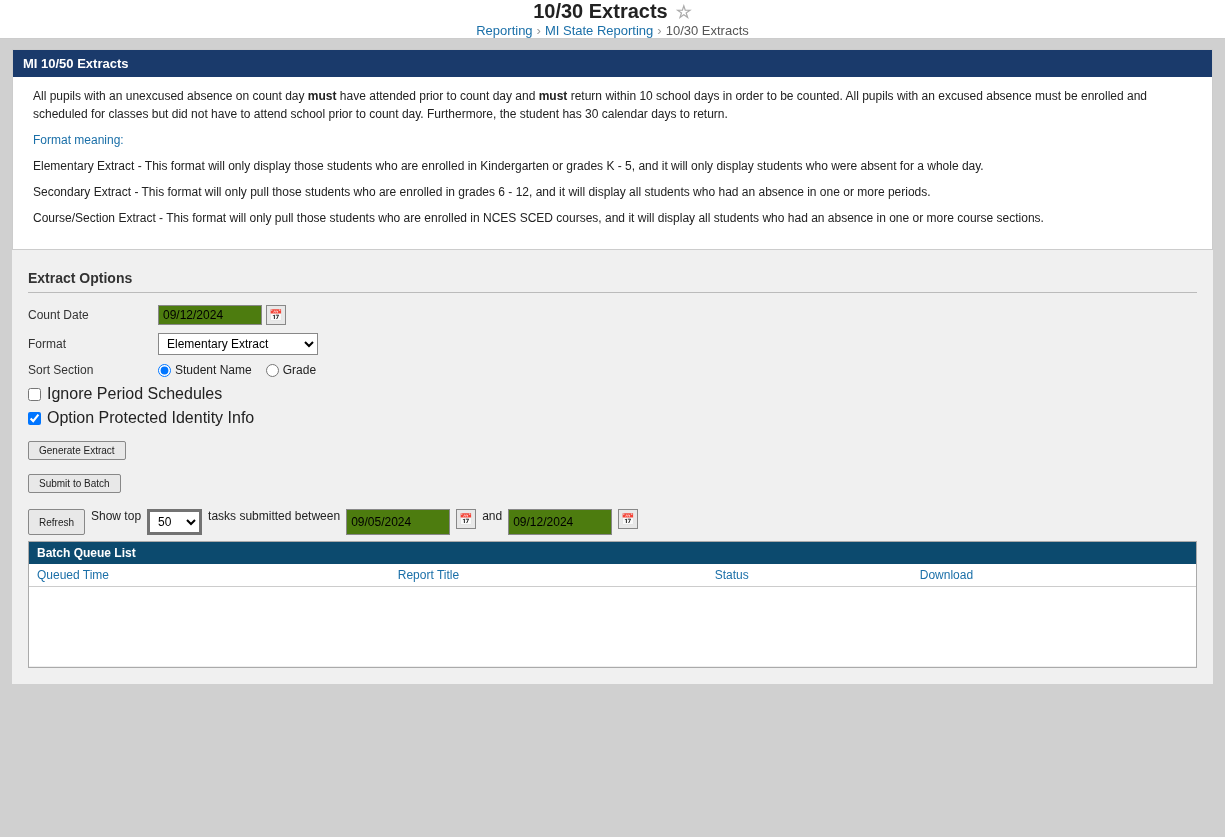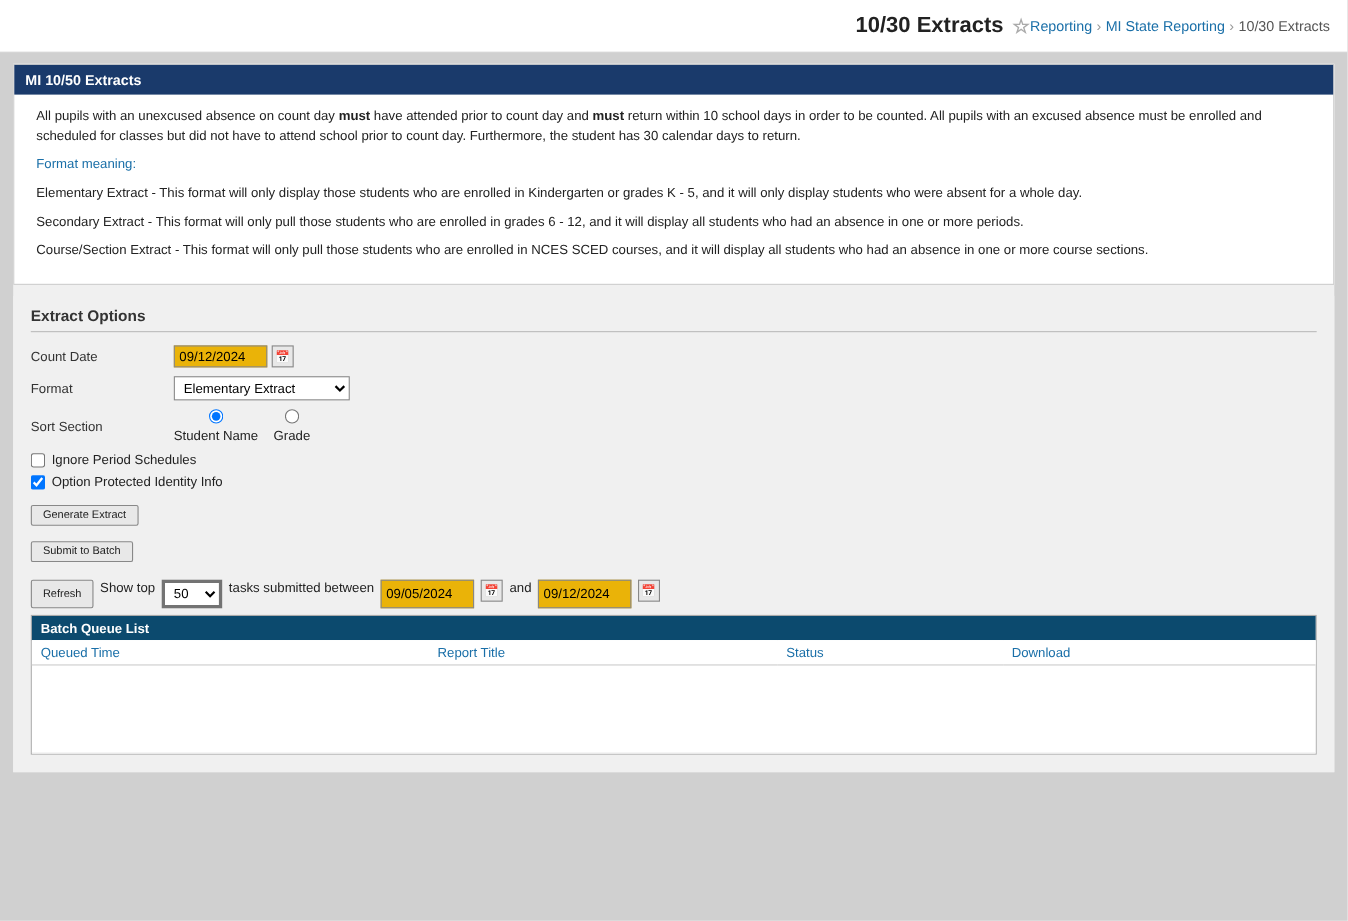--- a/index.html
+++ b/index.html
@@ -5,24 +5,25 @@
     * { box-sizing: border-box; margin: 0; padding: 0; }
     body {
       font-family: Arial, sans-serif;
       font-size: 13px;
       background: #d0d0d0;
       color: #222;
     }
     .top-bar {
       background: #fff;
       border-bottom: 1px solid #ccc;
-      padding: 12px 16px;
-      display: flex;
-      align-items: center;
-      justify-content: flex-end;
+      padding: 0 16px;
+      display: flex;
+      align-items: center;
+      justify-content: space-between;
+      flex-direction: column;
     }
     .page-title {
       font-size: 20px;
       font-weight: bold;
       color: #222;
       display: flex;
       align-items: center;
       gap: 8px;
     }
     .star-icon { color: #aaa; font-size: 18px; }
@@ -82,25 +83,25 @@
       font-size: 12px;
       color: #333;
       flex-shrink: 0;
     }
     .form-control-wrap {
       display: flex;
       align-items: center;
       gap: 4px;
     }
     input[type="text"].date-input {
-      width: 85px;
+      width: 104px;
       padding: 2px 4px;
       border: 1px solid #888;
       font-size: 12px;
-      background: #eab308;
+      background: #4d7c0f;
     }
     .cal-icon {
       display: inline-flex;
       align-items: center;
       justify-content: center;
       width: 20px;
       height: 20px;
       border: 1px solid #888;
       background: #e8e8e8;
       cursor: pointer;
@@ -117,31 +118,30 @@
       display: flex;
       align-items: center;
       gap: 14px;
     }
     .radio-label {
       display: flex;
       align-items: center;
       gap: 4px;
       font-size: 12px;
       cursor: pointer;
-      flex-direction: column;
     }
     .checkbox-row {
       display: flex;
       align-items: center;
       gap: 6px;
       margin-bottom: 6px;
       margin-left: 0px;
     }
     .checkbox-row label {
-      font-size: 12px;
+      font-size: 16px;
       cursor: pointer;
       text-align: center;
     }
     .btn {
       padding: 3px 10px;
       font-size: 10px;
       border: 1px solid #888;
       background: #e8e8e8;
       cursor: pointer;
       color: #222;

